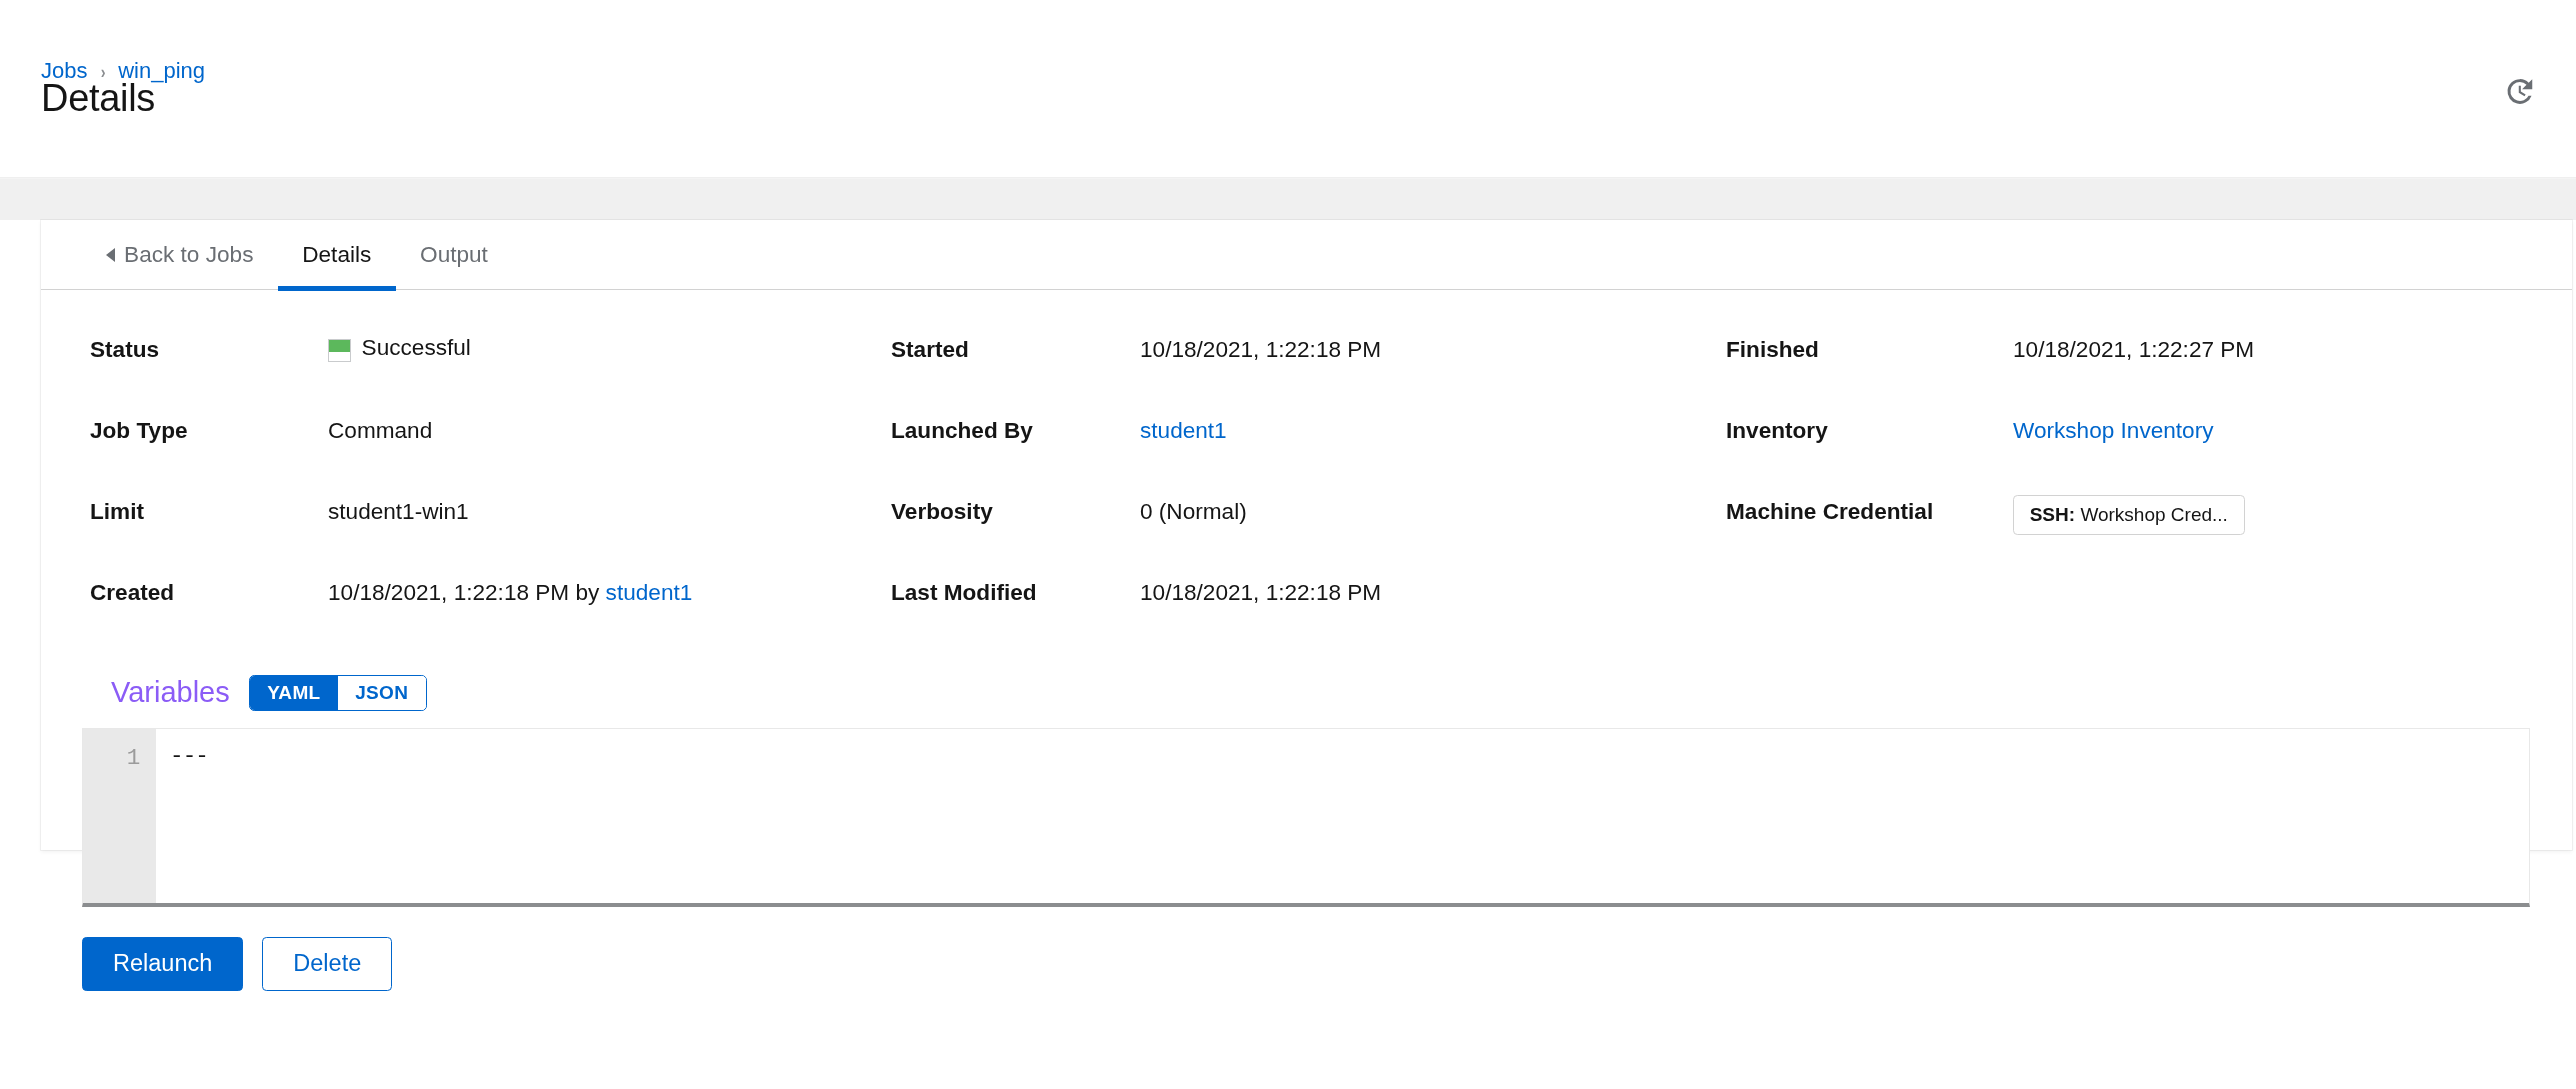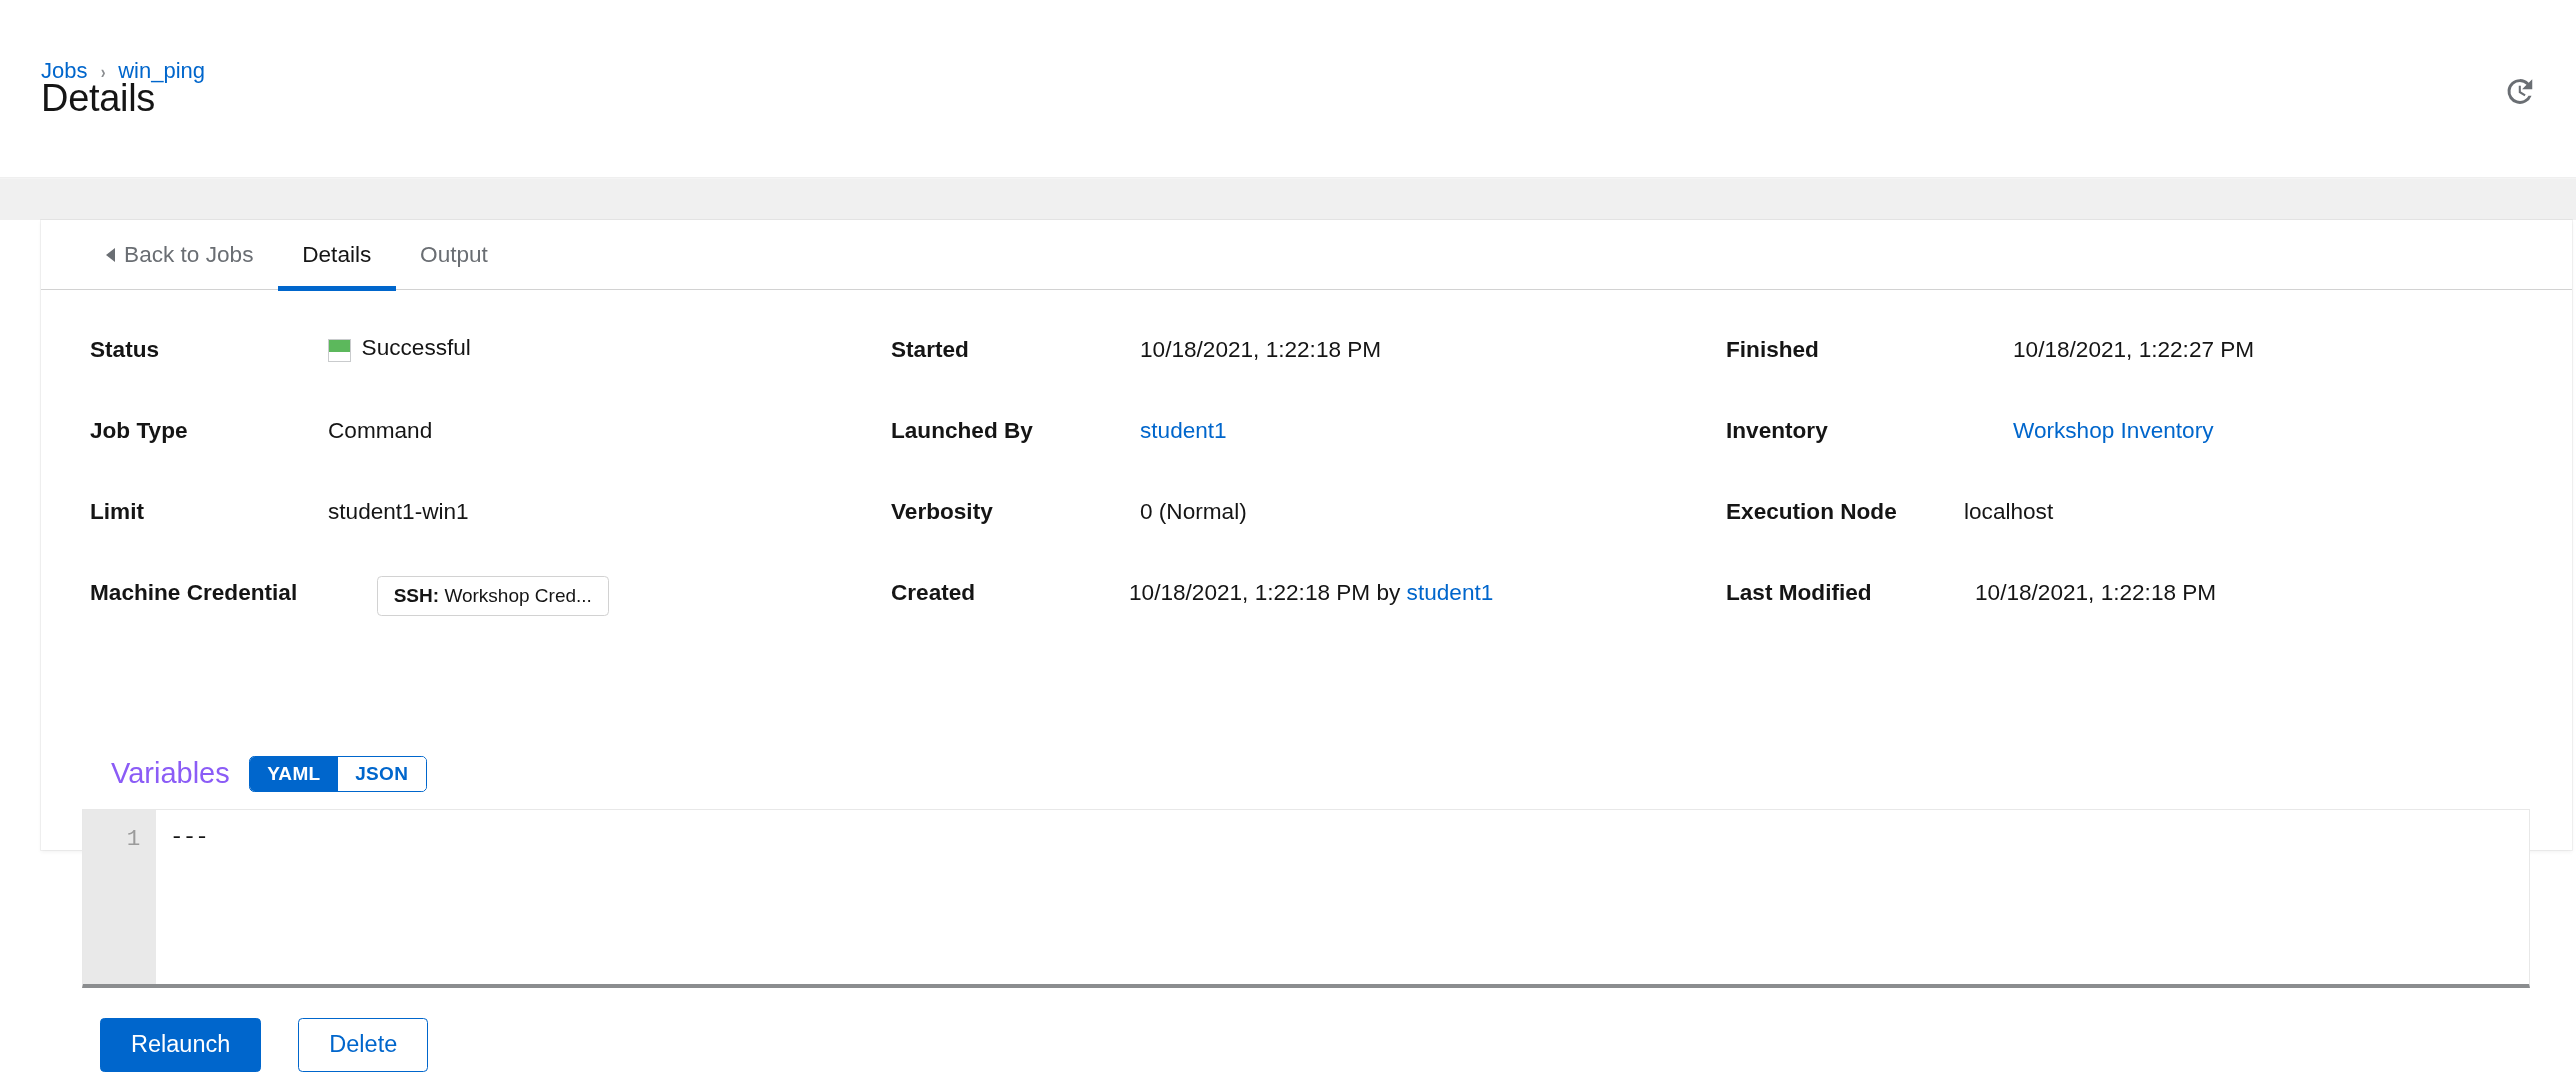--- a/index.html
+++ b/index.html
@@ -179,21 +179,20 @@
   
   .actions {
     padding: 30px 41px 0 41px;
     display: flex; gap: 19px;
   }
   .btn {
     font-family: "Liberation Sans", sans-serif;
     font-size: 23.5px; border-radius: 4.4px;
     padding: 12.2px 30px; cursor: pointer;
     line-height: 1.15;
-    margin-left: 18px;
   }
   .btn-primary { background: #06c; color: #fff; border: 1.7px solid #06c; }
   .btn-secondary { background: #fff; color: #06c; border: 1.7px solid #06c; }
 </style>
 </head>
 <body>
 
 <div class="page-header">
 
   <div class="breadcrumb">
@@ -264,24 +263,20 @@
 
       <div class="field col1">
         <div class="f-label">Limit</div>
         <div class="f-value">student1-win1</div>
       </div>
       <div class="field col2">
         <div class="f-label">Verbosity</div>
         <div class="f-value">0 (Normal)</div>
       </div>
 
-      <div class="field col1">
-        <div class="f-label">Execution Node</div>
-        <div class="f-value">localhost</div>
-      </div>
       <div class="field col3">
         <div class="f-label">Machine Credential</div>
         <div class="f-value">
           <span class="cred-chip">
             <b>SSH:</b>
             <span>Workshop Cred...</span>
           </span>
         </div>
       </div>
 

